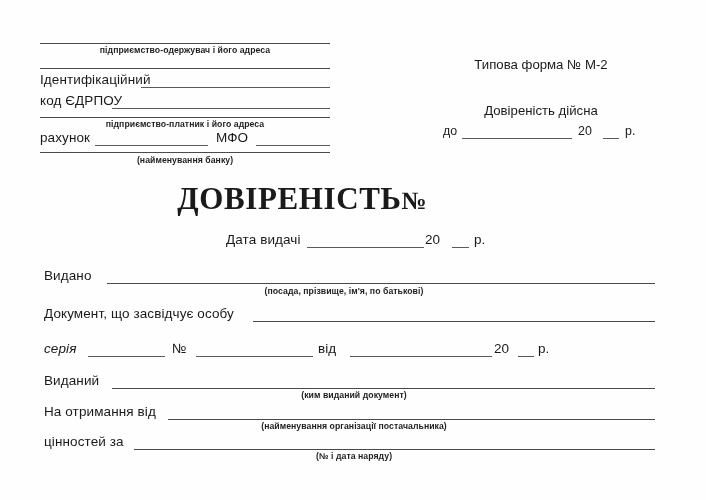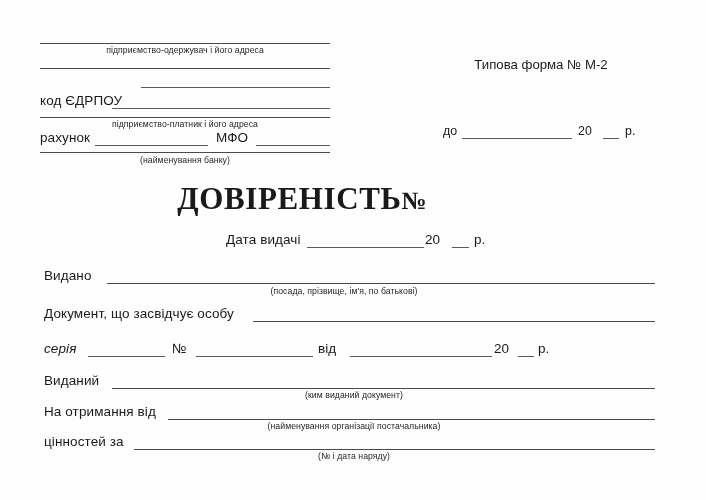--- a/index.html
+++ b/index.html
@@ -37,20 +37,21 @@
     white-space: nowrap;
     letter-spacing: 0.1px;
   }
   .cap {
     position: absolute;
     font-size: 8.7px;
     line-height: 10px;
     white-space: nowrap;
     letter-spacing: 0.05px;
     color: #1f1f1f;
+    font-weight: bold;
   }
   .cap.ctr, .lbl.ctr {
     transform: translateX(-50%);
   }
   .small-lbl {
     position: absolute;
     font-size: 12.4px;
     line-height: 14px;
     white-space: nowrap;
   }
@@ -83,39 +84,41 @@
 </head>
 <body>
 
 <div id="sheet">
 
   <div class="rule" style="left:40px; top:43px; width:290px;"></div>
   <div class="cap ctr" style="left:185px; top:45px;">підприємство-одержувач і його адреса</div>
 
   <div class="rule" style="left:40px; top:68px; width:290px;"></div>
 
+  <div class="lbl" style="left:40px; top:72px;">Ідентифікаційний</div>
   <div class="rule thin" style="left:141px; top:87px; width:189px;"></div>
 
   <div class="lbl" style="left:40px; top:93px;">код ЄДРПОУ</div>
   <div class="rule thin" style="left:112px; top:108px; width:218px;"></div>
 
   <div class="rule" style="left:40px; top:117px; width:290px;"></div>
   <div class="cap ctr" style="left:185px; top:119px;">підприємство-платник і його адреса</div>
 
   <div class="lbl" style="left:40px; top:130px;text-align:right;">рахунок</div>
   <div class="rule thin" style="left:95px; top:145px; width:113px;"></div>
 
   <div class="lbl" style="left:216px; top:130px;">МФО</div>
   <div class="rule thin" style="left:256px; top:145px; width:74px;"></div>
 
   <div class="rule" style="left:40px; top:152px; width:290px;"></div>
   <div class="cap ctr" style="left:185px; top:155px;">(найменування банку)</div>
 
   <div class="rhdr" style="left:541px; top:57px;">Типова форма № М-2</div>
 
+  <div class="rhdr" style="left:541px; top:103px;">Довіреність дійсна</div>
 
   <div class="small-lbl" style="left:443px; top:124px;">до</div>
   <div class="rule thin" style="left:462px; top:138px; width:110px;"></div>
   <div class="small-lbl" style="left:578px; top:124px;">20</div>
   <div class="rule thin" style="left:603px; top:138px; width:16px;"></div>
   <div class="small-lbl" style="left:625px; top:124px;">р.</div>
 
   <div id="doc-title" style="left:302px; top:182px;">
     <span>ДОВІРЕНІСТЬ</span><span class="no-sign">№</span>
   </div>

